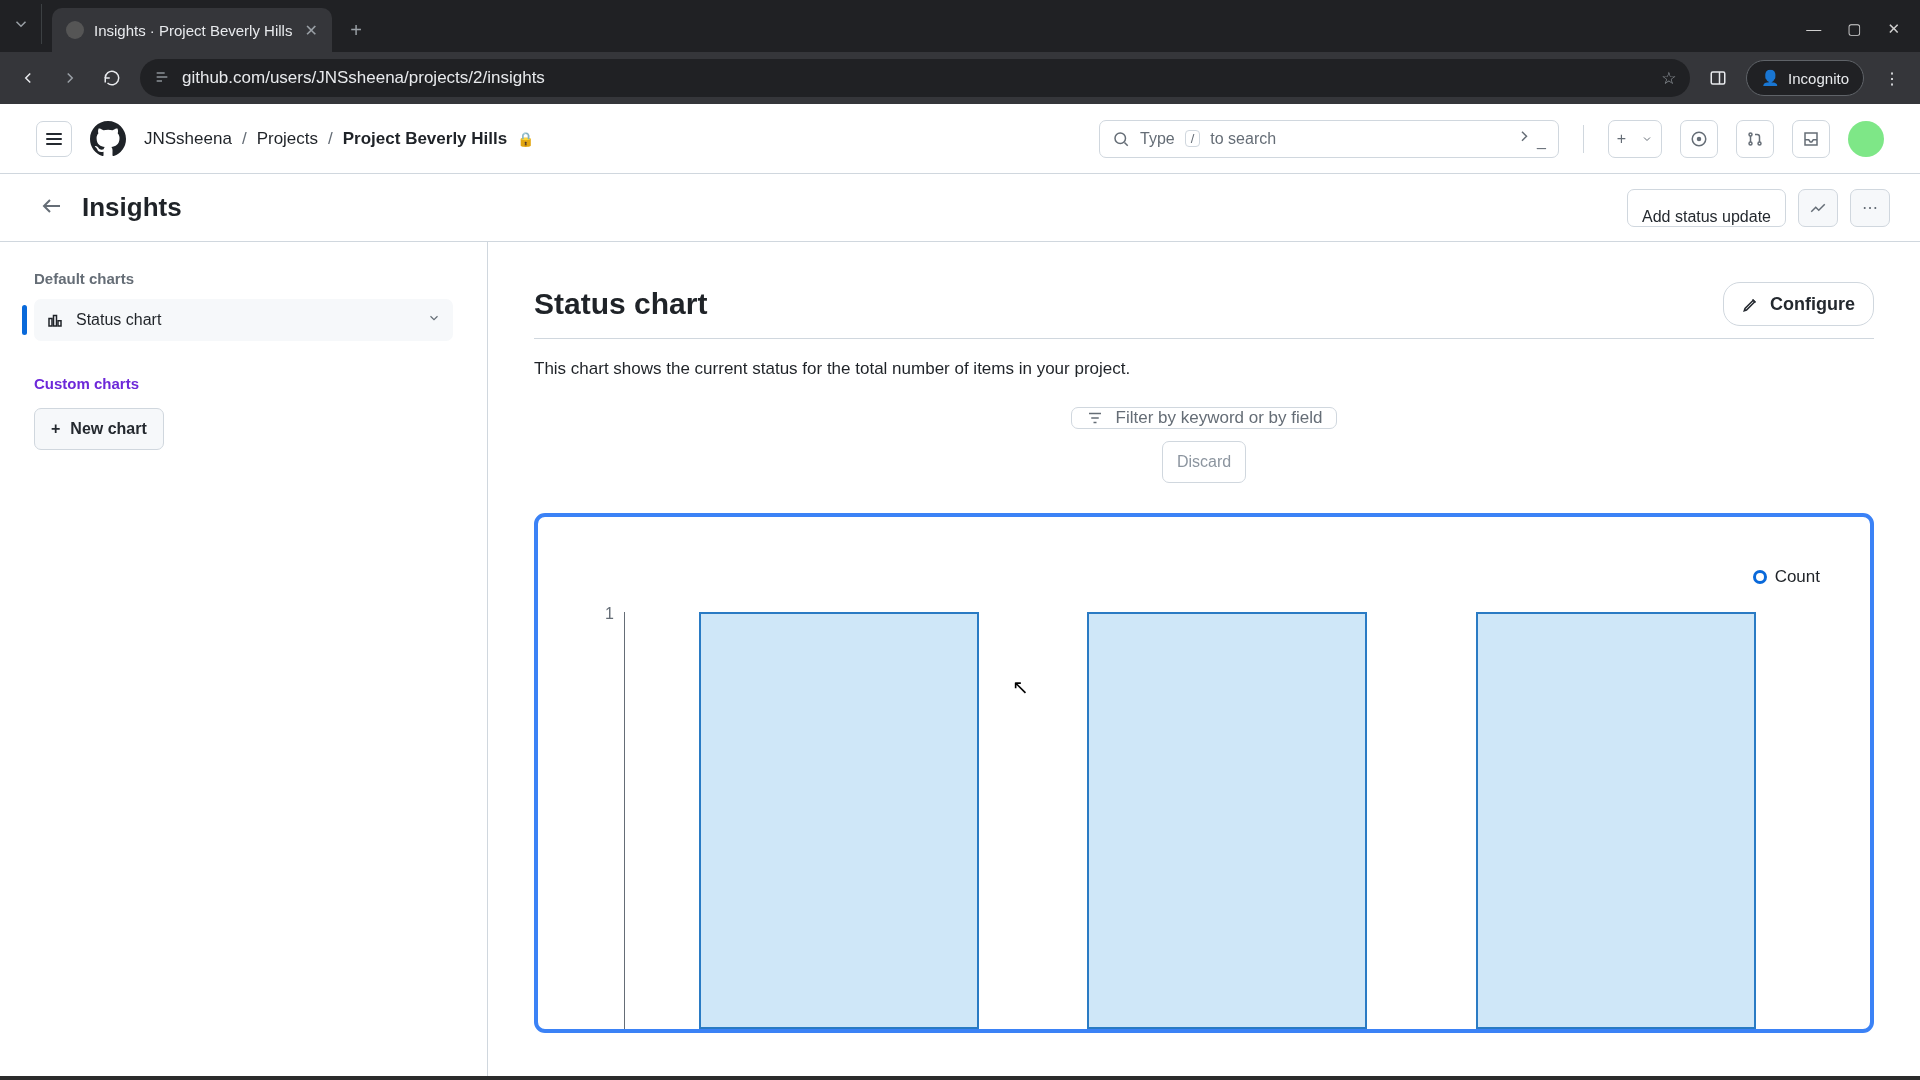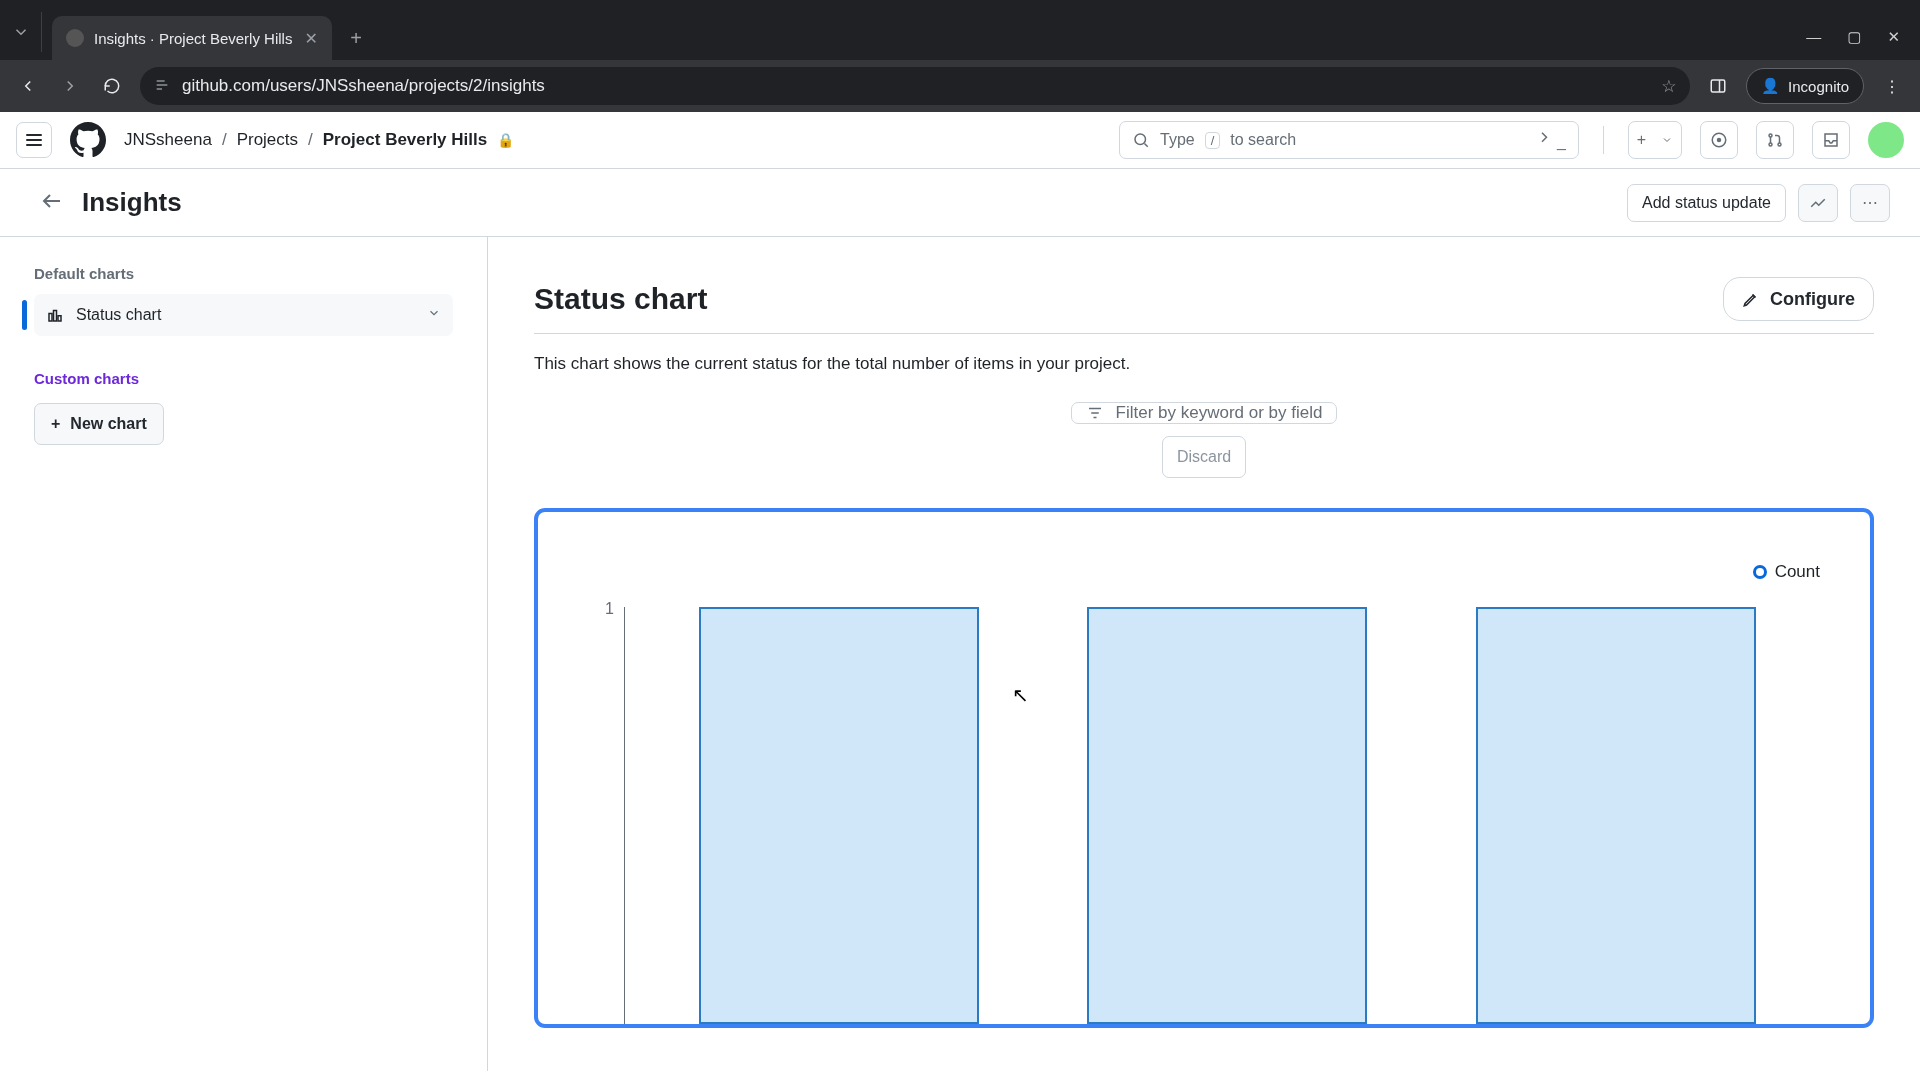--- a/index.html
+++ b/index.html
@@ -1,19 +1,19 @@
 <!DOCTYPE html>
 <html><head>
 <meta charset="utf-8">
 <style>
 * { margin:0; padding:0; box-sizing:border-box; font-family:-apple-system,BlinkMacSystemFont,"Segoe UI",Helvetica,Arial,sans-serif; }
 body { background:#2b2b2b; overflow:hidden; width:1920px; height:1080px; }
 
 
-.chrome-top { background:#202124; height:60px; display:flex; align-items:flex-end; }
+.chrome-top { background:#202124; height:52px; display:flex; align-items:flex-end; }
 .tab-dd { width:42px; height:40px; display:flex; align-items:center; justify-content:center; color:#9aa0a6; border-right:1px solid #3c4043; margin-bottom:8px;}
 .tab { background:#35363a; height:44px; border-radius:10px 10px 0 0; display:flex; align-items:center; padding:0 14px; margin-left:10px; min-width:280px; color:#e8eaed; font-size:15px; gap:10px; }
 .tab .fav { width:18px; height:18px; border-radius:50%; background:#555;}
 .tab .close { margin-left:auto; color:#9aa0a6; font-size:16px;}
 .newtab { color:#9aa0a6; width:36px; height:36px; display:flex; align-items:center; justify-content:center; font-size:20px; margin-left:6px; margin-bottom:4px;}
 .win-controls { margin-left:auto; display:flex; gap:26px; padding-right:20px; padding-bottom:14px; color:#cfcfcf;}
 .win-controls span{ font-size:15px;}
 
 .chrome-url { background:#35363a; height:52px; display:flex; align-items:center; padding:0 14px; gap:14px;justify-content:flex-end; }
 .nav-ico { width:28px; height:28px; display:flex; align-items:center; justify-content:center; color:#9aa0a6;}
@@ -22,21 +22,21 @@
 .urlbar .lock { color:#9aa0a6; font-size:14px;}
 .urlbar .star { margin-left:auto; color:#9aa0a6;}
 .chrome-right { display:flex; align-items:center; gap:14px; color:#e8eaed;}
 .incog-pill { background:#202124; border:1px solid #5f6368; border-radius:18px; height:36px; display:flex; align-items:center; padding:0 14px; gap:8px; font-size:15px;}
 .incog-pill .mask{font-size:15px;}
 
 
 .page { background:#ffffff; height:calc(1080px - 108px); overflow:hidden; position:relative;}
 
 
-.gh-header { height:57px; border-bottom:1px solid #d0d7de; display:flex; align-items:center; padding:0 16px; gap:18px;}
+.gh-header { height:70px; border-bottom:1px solid #d0d7de; display:flex; align-items:center; padding:0 36px; gap:18px;}
 .burger { width:36px; height:36px; border:1px solid #d0d7de; border-radius:7px; display:flex; align-items:center; justify-content:center;}
 .burger-lines{width:16px;height:12px;display:flex;flex-direction:column;justify-content:space-between;}
 .burger-lines span{height:2px;background:#24292f;border-radius:1px;}
 .gh-logo { width:36px; height:36px; }
 .gh-logo svg{width:36px;height:36px;fill:#1f2328;}
 .breadcrumb { display:flex; align-items:center; gap:10px; font-size:17px; color:#656d76;}
 .breadcrumb a{color:#1f2328;}
 .breadcrumb .sep{color:#656d76;}
 .breadcrumb .proj{color:#1f2328; font-weight:600;}
 .breadcrumb .lock-ico{color:#656d76; font-size:14px;}
@@ -46,21 +46,21 @@
 .hdr-btn{width:38px;height:38px;border:1px solid #d0d7de;border-radius:7px;display:flex;align-items:center;justify-content:center;color:#656d76;}
 .hdr-btn.split{width:54px;justify-content:space-around;}
 .avatar{width:36px;height:36px;border-radius:50%;background:#7ee787;}
 .vsep{width:1px;height:28px;background:#d0d7de;margin:0 6px;}
 
 
 .subhdr{height:68px;border-bottom:1px solid #d0d7de;display:flex;align-items:center;padding:0 30px 0 40px;gap:18px;}
 .subhdr .back{color:#656d76;}
 .subhdr h1{font-size:26px;font-weight:600;color:#1f2328;}
 .subhdr .right{margin-left:auto;display:flex;align-items:center;gap:12px;}
-.btn{height:38px;border:1px solid #d0d7de;border-radius:7px;background:#f6f8fa;display:flex;align-items:center;padding:0 14px;font-size:16px;color:#24292f;gap:8px;}
+.btn{height:38px;border:1px solid #d0d7de;border-radius:7px;background:#f6f8fa;display:flex;align-items:flex-end;padding:0 14px;font-size:16px;color:#24292f;gap:8px;}
 .btn.ghost{background:#fff;}
 .icon-btn{width:40px;height:38px;border:1px solid #d0d7de;border-radius:7px;background:#f6f8fa;display:flex;align-items:center;justify-content:center;color:#656d76;}
 
 
 .body{display:flex;height:calc(100% - 138px);}
 .sidebar{width:488px;border-right:1px solid #d0d7de;padding:28px 34px;}
 .side-label{font-size:15px;font-weight:600;color:#656d76;margin-bottom:12px;}
 .side-item{display:flex;align-items:center;height:42px;border-radius:7px;background:#f6f8fa;padding:0 12px;gap:12px;font-size:16px;color:#1f2328;position:relative;}
 .side-item .caret{margin-left:auto;color:#656d76;}
 .side-item::before{content:'';position:absolute;left:-12px;top:6px;bottom:6px;width:5px;background:#0969da;border-radius:3px;}

